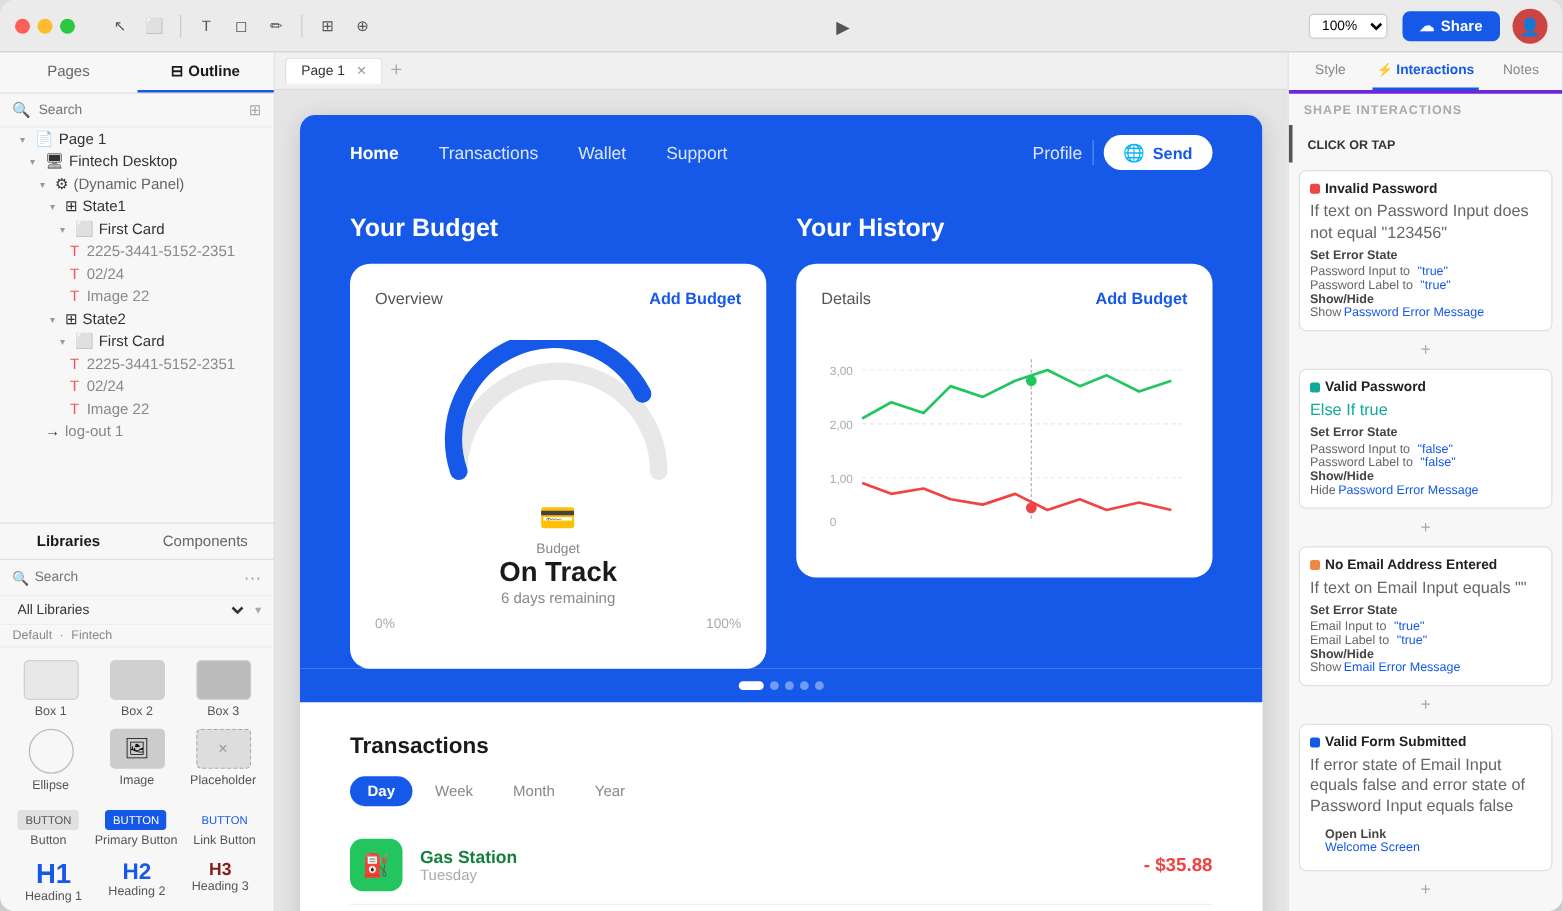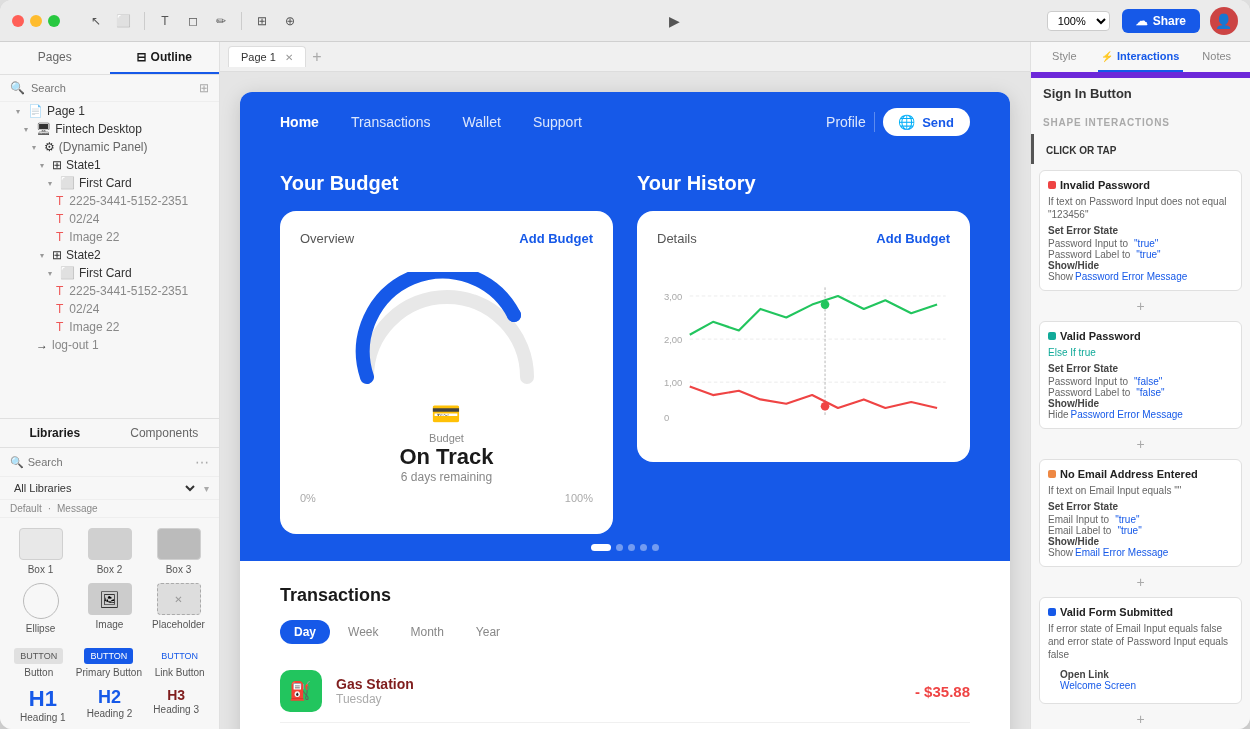--- a/index.html
+++ b/index.html
@@ -108,44 +108,44 @@
     .transactions-section { background: #fff; padding: 24px 40px; }
     .transactions-title { font-size: 18px; font-weight: 700; color: #1a1a1a; margin-bottom: 14px; }
     .time-filters { display: flex; gap: 4px; margin-bottom: 16px; }
     .time-filter { padding: 5px 14px; border-radius: 16px; font-size: 12px; cursor: pointer; border: none; background: none; color: #888; }
     .time-filter.active { background: #1659e8; color: #fff; font-weight: 600; }
 
     .transaction-item { display: flex; align-items: center; gap: 14px; padding: 10px 0; border-bottom: 1px solid #f0f0f0; }
     .txn-icon { width: 42px; height: 42px; border-radius: 10px; display: flex; align-items: center; justify-content: center; font-size: 18px; flex-shrink: 0; }
     .txn-icon.green { background: #22c55e; }
     .txn-info { flex: 1; }
-    .txn-name { font-size: 14px; font-weight: 600; color: #7f1d1d; }
+    .txn-name { font-size: 14px; font-weight: 600; color: #15803d; }
     .txn-date { font-size: 12px; color: #aaa; }
     .txn-amount { font-size: 15px; font-weight: 700; color: #ef4444; }
 
     
     .right-panel { width: 220px; background: #f7f7f7; border-left: 1px solid #e0e0e0; display: flex; flex-direction: column; flex-shrink: 0; overflow-y: auto; }
-    .right-tabs { display: flex; border-bottom: 6px solid #6d28d9; }
+    .right-tabs { display: flex; border-bottom: 3px solid #6d28d9; }
     .right-tab { flex: 1; padding: 8px 4px; text-align: center; font-size: 11px; cursor: pointer; color: #888; }
     .right-tab.active { color: #1659e8; border-bottom: 2px solid #1659e8; font-weight: 600; }
     .right-section-title { font-size: 10px; font-weight: 600; color: #aaa; letter-spacing: 0.8px; padding: 8px 12px 4px; text-transform: uppercase; }
     .right-panel-title { font-size: 13px; font-weight: 600; color: #333; padding: 8px 12px; }
 
     .interaction-item { padding: 6px 12px; border-left: 3px solid transparent; margin: 2px 0; }
     .interaction-item.click-tap { border-left-color: #555; }
     .interaction-type { font-size: 10px; font-weight: 700; color: #333; }
     .interaction-block { background: #fff; border: 1px solid #e0e0e0; border-radius: 6px; margin: 4px 8px; padding: 8px; }
     .interaction-block-header { display: flex; align-items: center; gap: 4px; margin-bottom: 4px; }
     .int-indicator { width: 8px; height: 8px; border-radius: 2px; flex-shrink: 0; }
     .int-indicator.red { background: #e44; }
     .int-indicator.green { background: #1a9; }
     .int-indicator.orange { background: #e84; }
     .int-indicator.blue { background: #1659e8; }
     .int-title { font-size: 11px; font-weight: 600; color: #222; }
-    .int-condition { font-size: 10px; color: #666; margin-bottom: 4px; line-height: 1.3; }
+    .int-condition { font-size: 13px; color: #666; margin-bottom: 4px; line-height: 1.3; }
     .int-action-label { font-size: 10px; font-weight: 600; color: #444; margin: 4px 0 2px; }
     .int-action-value { font-size: 10px; color: #1659e8; margin-left: 4px; }
     .int-action-row { display: flex; align-items: baseline; gap: 2px; }
     .int-show-hide { font-size: 10px; font-weight: 600; color: #444; }
     .int-show-text { font-size: 10px; color: #1659e8; }
     .plus-btn { font-size: 14px; color: #aaa; cursor: pointer; padding: 2px 8px; }
 
     .open-link-section { padding: 4px 12px; }
     .open-link-label { font-size: 10px; font-weight: 600; color: #444; }
     .open-link-value { font-size: 10px; color: #1659e8; cursor: pointer; }
@@ -302,21 +302,21 @@
       </div>
       <div class="lib-filter">
         <select style="font-size:11px;border:none;background:none;outline:none;flex:1">
           <option>All Libraries</option>
         </select>
         <span style="color:#aaa;font-size:10px">▾</span>
       </div>
       <div style="display:flex;gap:6px;padding:3px 10px;font-size:10px;color:#888;border-bottom:1px solid #eee;">
         <span>Default</span>
         <span>·</span>
-        <span>Message</span>
+        <span>Fintech</span>
       </div>
 
       <div class="components-grid">
         <div class="comp-item">
           <div class="comp-box"></div>
           <span class="comp-label">Box 1</span>
         </div>
         <div class="comp-item">
           <div class="comp-box" style="background:#d0d0d0"></div>
           <span class="comp-label">Box 2</span>
@@ -507,21 +507,20 @@
           <span>Style</span>
         </div>
         <div class="right-tab active">
           <span style="margin-right:3px;font-size:10px">⚡</span><span>Interactions</span>
         </div>
         <div class="right-tab">
           <span>Notes</span>
         </div>
       </div>
 
-      <div class="right-panel-title">Sign In Button</div>
       <div class="right-section-title">SHAPE INTERACTIONS</div>
 
       <div class="interaction-item click-tap">
         <span class="interaction-type">CLICK OR TAP</span>
       </div>
 
       <div class="interaction-block">
         <div class="interaction-block-header">
           <div class="int-indicator red"></div>
           <span class="int-title">Invalid Password</span>

